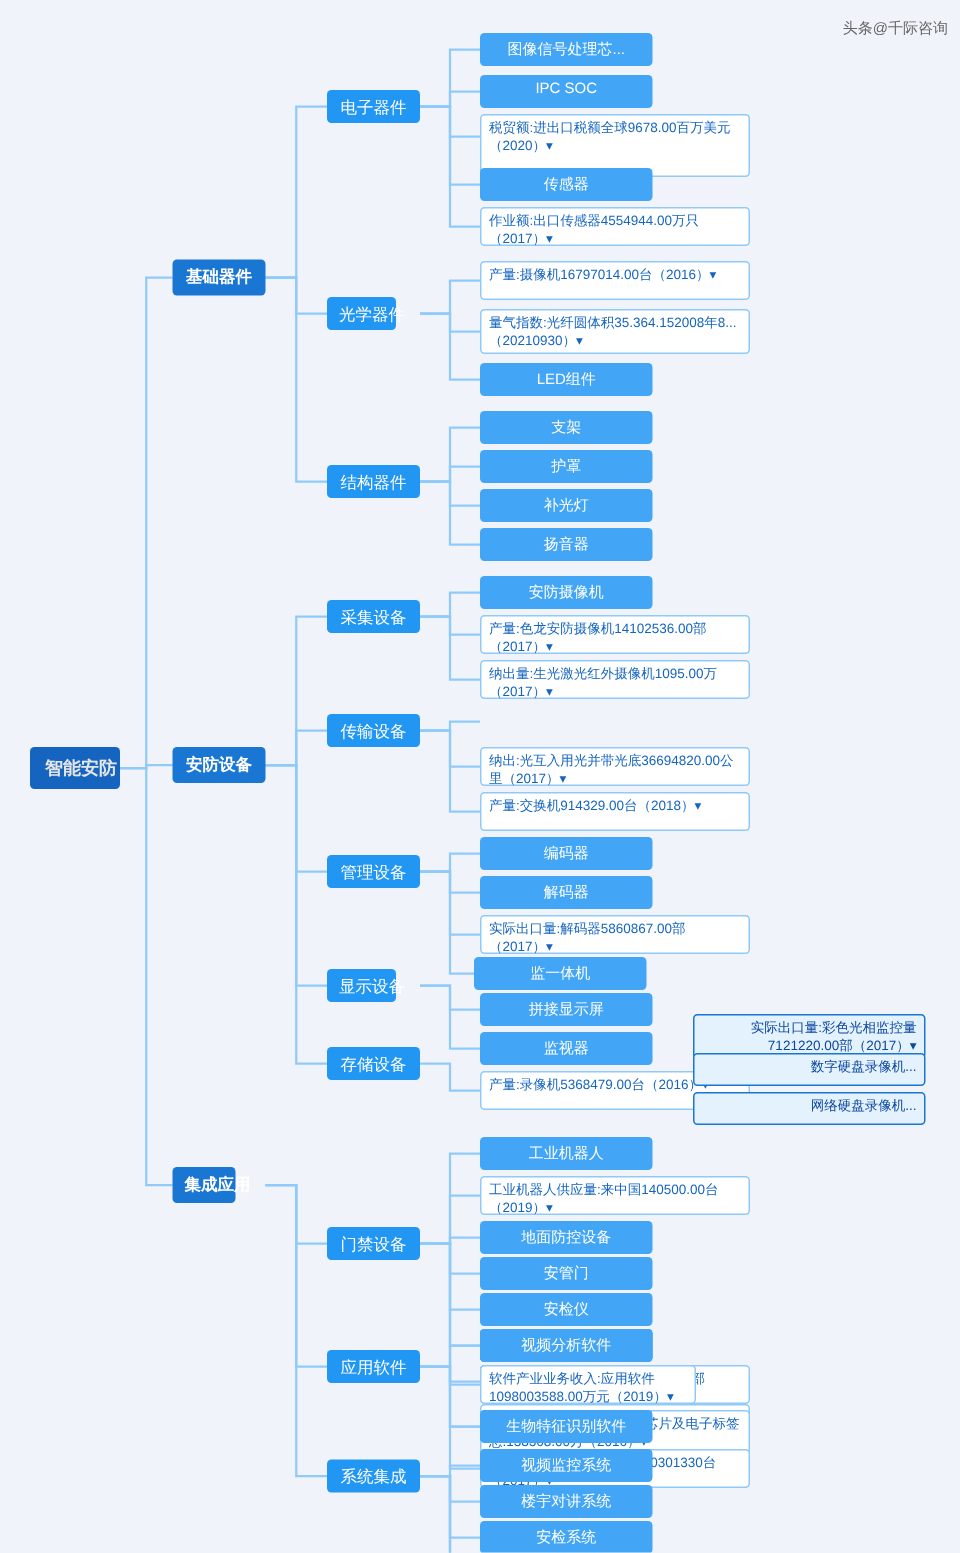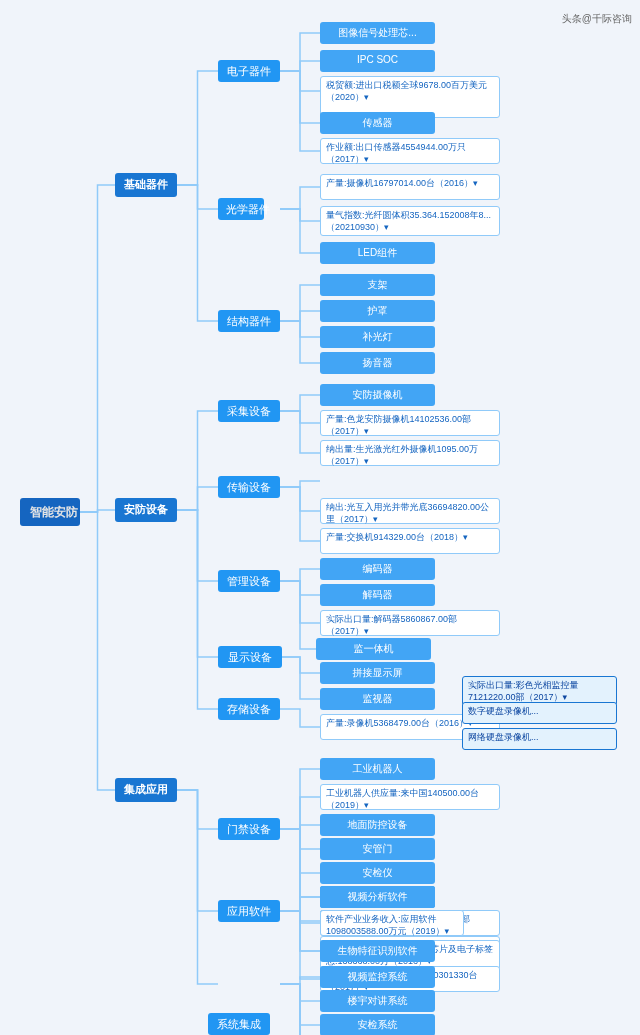--- a/index.html
+++ b/index.html
@@ -62,20 +62,21 @@
       padding: 3px 6px;
       max-width: 180px;
       white-space: normal;
       line-height: 1.3;
       text-align: left;
     }
     .node-info-highlight {
       background: #e3f2fd;
       color: #0d47a1;
       border: 1px solid #1976d2;
+      text-align: right;
     }
     
     svg.lines {
       position: absolute;
       top: 0; left: 0;
       width: 100%;
       height: 100%;
       pointer-events: none;
     }
   </style>
@@ -142,35 +143,35 @@
         <path d="M 280 974 L 300 974 L 300 1015 L 320 1015" stroke="#90caf9" stroke-width="1.5" fill="none"></path>
         <path d="M 280 974 L 300 974 L 300 1039 L 320 1039" stroke="#90caf9" stroke-width="1.5" fill="none"></path>
         <path d="M 280 974 L 300 974 L 300 1063 L 320 1063" stroke="#90caf9" stroke-width="1.5" fill="none"></path>
         <path d="M 280 974 L 300 974 L 300 1087 L 320 1087" stroke="#90caf9" stroke-width="1.5" fill="none"></path>
       </svg>
 
     <div class="node node-root" id="node-root" style="left:20px;top:488px;width:60px;height:28px;">智能安防</div>
 
     <div class="node node-l1" id="l1-jichuqijian" style="left:115px;top:163px;width:62px;height:24px;">基础器件</div>
     <div class="node node-l1" id="l1-anfangshebei" style="left:115px;top:488px;width:62px;height:24px;">安防设备</div>
-    <div class="node node-l1" id="l1-jicheng" style="left:115px;top:768px;width:62px;height:24px;">集成应用</div>
+    <div class="node node-l1" id="l1-jicheng" style="left:115px;top:768px;width:42px;height:24px;">集成应用</div>
 
     <div class="node node-l2" id="l2-dianziqijian" style="left:218px;top:50px;width:62px;height:22px;">电子器件</div>
     <div class="node node-l2" id="l2-guangxuexijian" style="left:218px;top:188px;width:46px;height:22px;">光学器件</div>
     <div class="node node-l2" id="l2-jiegoujijian" style="left:218px;top:300px;width:62px;height:22px;">结构器件</div>
 
     <div class="node node-l2" id="l2-caijishebei" style="left:218px;top:390px;width:62px;height:22px;">采集设备</div>
     <div class="node node-l2" id="l2-chuanshushebei" style="left:218px;top:466px;width:62px;height:22px;">传输设备</div>
     <div class="node node-l2" id="l2-guanlishebei" style="left:218px;top:560px;width:62px;height:22px;">管理设备</div>
-    <div class="node node-l2" id="l2-xianshishebei" style="left:218px;top:636px;width:64px;height:22px;">显示设备</div>
+    <div class="node node-l2" id="l2-xianshishebei" style="left:218px;top:636px;width:46px;height:22px;">显示设备</div>
     <div class="node node-l2" id="l2-cunchushebei" style="left:218px;top:688px;width:62px;height:22px;">存储设备</div>
 
     <div class="node node-l2" id="l2-menjinkongzhi" style="left:218px;top:808px;width:62px;height:22px;">门禁设备</div>
     <div class="node node-l2" id="l2-yingyongruanjian" style="left:218px;top:890px;width:62px;height:22px;">应用软件</div>
-    <div class="node node-l2" id="l2-xitongjiecheng" style="left:208px;top:963px;width:62px;height:22px;margin-top:40px;">系统集成</div>
+    <div class="node node-l2" id="l2-xitongjiecheng" style="left:218px;top:963px;width:62px;height:22px;">系统集成</div>
 
     <div class="node node-l3" style="left:320px;top:12px;width:115px;height:22px;">图像信号处理芯...</div>
     <div class="node node-l3" style="left:320px;top:40px;width:115px;height:22px;">IPC SOC</div>
     <div class="node node-info" style="left:320px;top:66px;width:180px;height:42px;position:absolute;font-size:9px;background:#fff;border:1px solid #90caf9;color:#1565c0;border-radius:3px;padding:3px 5px;line-height:1.3;">税贸额:进出口税额全球9678.00百万美元（2020）▾</div>
     <div class="node node-l3" style="left:320px;top:102px;width:115px;height:22px;">传感器</div>
     <div class="node node-info" style="left:320px;top:128px;width:180px;height:26px;position:absolute;font-size:9px;background:#fff;border:1px solid #90caf9;color:#1565c0;border-radius:3px;padding:3px 5px;line-height:1.3;">作业额:出口传感器4554944.00万只（2017）▾</div>
 
     <div class="node node-info" style="left:320px;top:164px;width:180px;height:26px;position:absolute;font-size:9px;background:#fff;border:1px solid #90caf9;color:#1565c0;border-radius:3px;padding:3px 5px;line-height:1.3;">产量:摄像机16797014.00台（2016）▾</div>
     <div class="node node-info" style="left:320px;top:196px;width:180px;height:30px;position:absolute;font-size:9px;background:#fff;border:1px solid #90caf9;color:#1565c0;border-radius:3px;padding:3px 5px;line-height:1.3;">量气指数:光纤圆体积35.364.152008年8...（20210930）▾</div>
     <div class="node node-l3" style="left:320px;top:232px;width:115px;height:22px;">LED组件</div>

